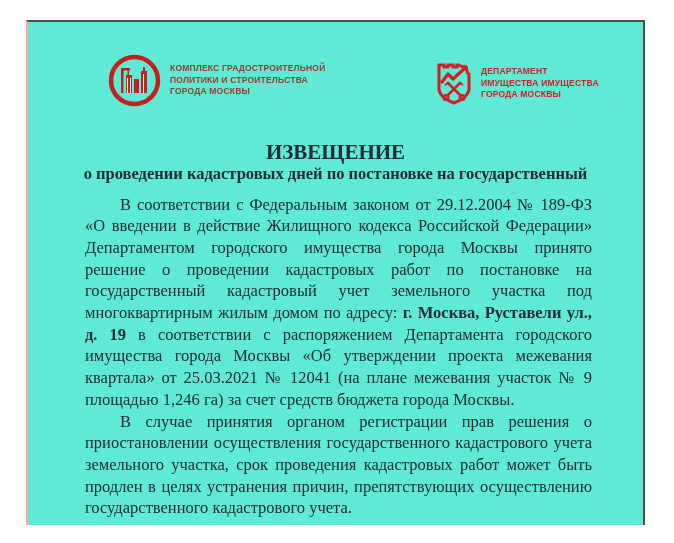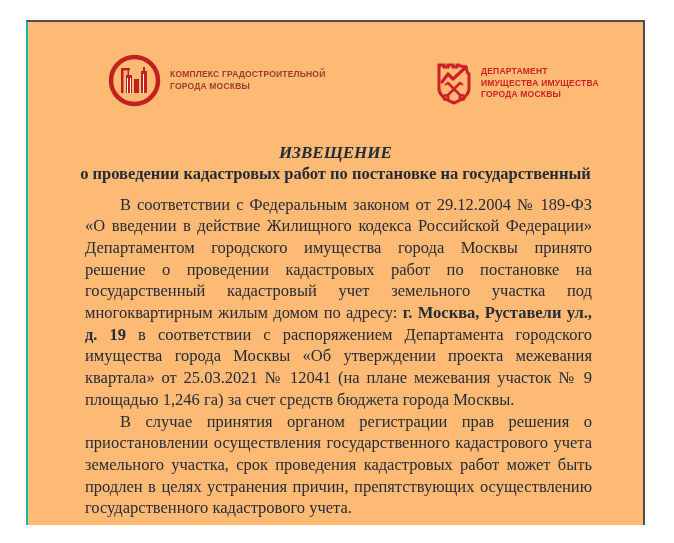--- a/index.html
+++ b/index.html
@@ -6,23 +6,23 @@
   html, body {
     width: 674px; height: 543px;
     background: #ffffff;
     font-family: "Liberation Serif", serif;
     overflow: hidden;
   }
   .page {
     position: absolute;
     left: 26px; top: 20px;
     width: 619px; height: 505px;
-    background: #fdba74;
+    background: #5eead4;
     border-top: 2px solid #4d4d4d;
-    border-left: 2px solid #14b8a6;
+    border-left: 2px solid #fca5a5;
     border-right: 2px solid #4d4d4d;
   }
   
   .logo-group {
     position: absolute;
     display: flex;
     align-items: center;
     gap: 9px;
   }
   .logo-group.left  { left: 80px;  top: 32px; }
@@ -39,24 +39,23 @@
   .logo-text.red    { color: #ce2127; }
   .logo-text span { display: block; }
   .emblem { display: block; line-height: 0; }
   
   .title-block {
     margin-top: 120px;
     text-align: center;
     color: #242b39;
   }
   .doc-title {
-    font-size: 17px;
+    font-size: 21px;
     font-weight: bold;
     line-height: 21px;
-    font-style: italic;
   }
   .doc-subtitle {
     font-size: 16.5px;
     font-weight: bold;
     line-height: 21.5px;
   }
   .doc-subtitle span { display: block; }
   
   .body-text {
     margin-top: 9px;
@@ -90,20 +89,21 @@
           </g>
           <g stroke="#ffffff" stroke-width="1">
             <line x1="19.5" y1="24" x2="19.5" y2="39"></line>
             <line x1="22.5" y1="24" x2="22.5" y2="39"></line>
             <line x1="35.5" y1="20" x2="35.5" y2="39"></line>
           </g>
         </svg>
       </span>
       <div class="logo-text maroon">
         <span>КОМПЛЕКС ГРАДОСТРОИТЕЛЬНОЙ</span>
+        <span>ПОЛИТИКИ И СТРОИТЕЛЬСТВА</span>
         <span>ГОРОДА МОСКВЫ</span>
       </div>
     </div>
 
     <div class="logo-group right">
       <span class="emblem">
         <svg width="36" height="43" viewBox="0 0 36 43">
           <path d="M3 6 L3 27 Q3 35 18 41 Q33 35 33 27 L33 12" fill="none" stroke="#ce2127" stroke-width="3" stroke-linecap="square"></path>
           <path d="M3 6 L3 3 L8 3 L8 5 L12 5 L12 3 L17 3 L17 5 L21 5 L21 3 L24 3" fill="none" stroke="#ce2127" stroke-width="3" stroke-linejoin="miter"></path>
           <path d="M6 20 L12 12 L17 17 L30 5" fill="none" stroke="#ce2127" stroke-width="3.2" stroke-linecap="round" stroke-linejoin="round"></path>
@@ -127,21 +127,21 @@
         <span>ИМУЩЕСТВА ИМУЩЕСТВА</span>
         <span>ГОРОДА МОСКВЫ</span>
       </div>
     </div>
 
   </header>
 
   <section class="title-block">
     <div class="doc-title">ИЗВЕЩЕНИЕ</div>
     <div class="doc-subtitle">
-      <span>о проведении кадастровых работ по постановке на государственный</span>
+      <span>о проведении кадастровых дней по постановке на государственный</span>
     </div>
   </section>
 
   <section class="body-text">
     <p><span>В соответствии с Федеральным законом от 29.12.2004 № 189-ФЗ «О введении в действие Жилищного кодекса Российской Федерации» Департаментом городского имущества города Москвы принято решение о проведении кадастровых работ по постановке на государственный кадастровый учет земельного участка под многоквартирным жилым домом по адресу: </span><b>г. Москва, Руставели ул., д. 19</b><span> в соответствии с распоряжением Департамента городского имущества города Москвы «Об утверждении проекта межевания квартала» от 25.03.2021 № 12041 (на плане межевания участок № 9 площадью 1,246 га) за счет средств бюджета города Москвы.</span></p>
     <p>В случае принятия органом регистрации прав решения о приостановлении осуществления государственного кадастрового учета земельного участка, срок проведения кадастровых работ может быть продлен в целях устранения причин, препятствующих осуществлению государственного кадастрового учета.</p>
   </section>
 
 </div>
 

